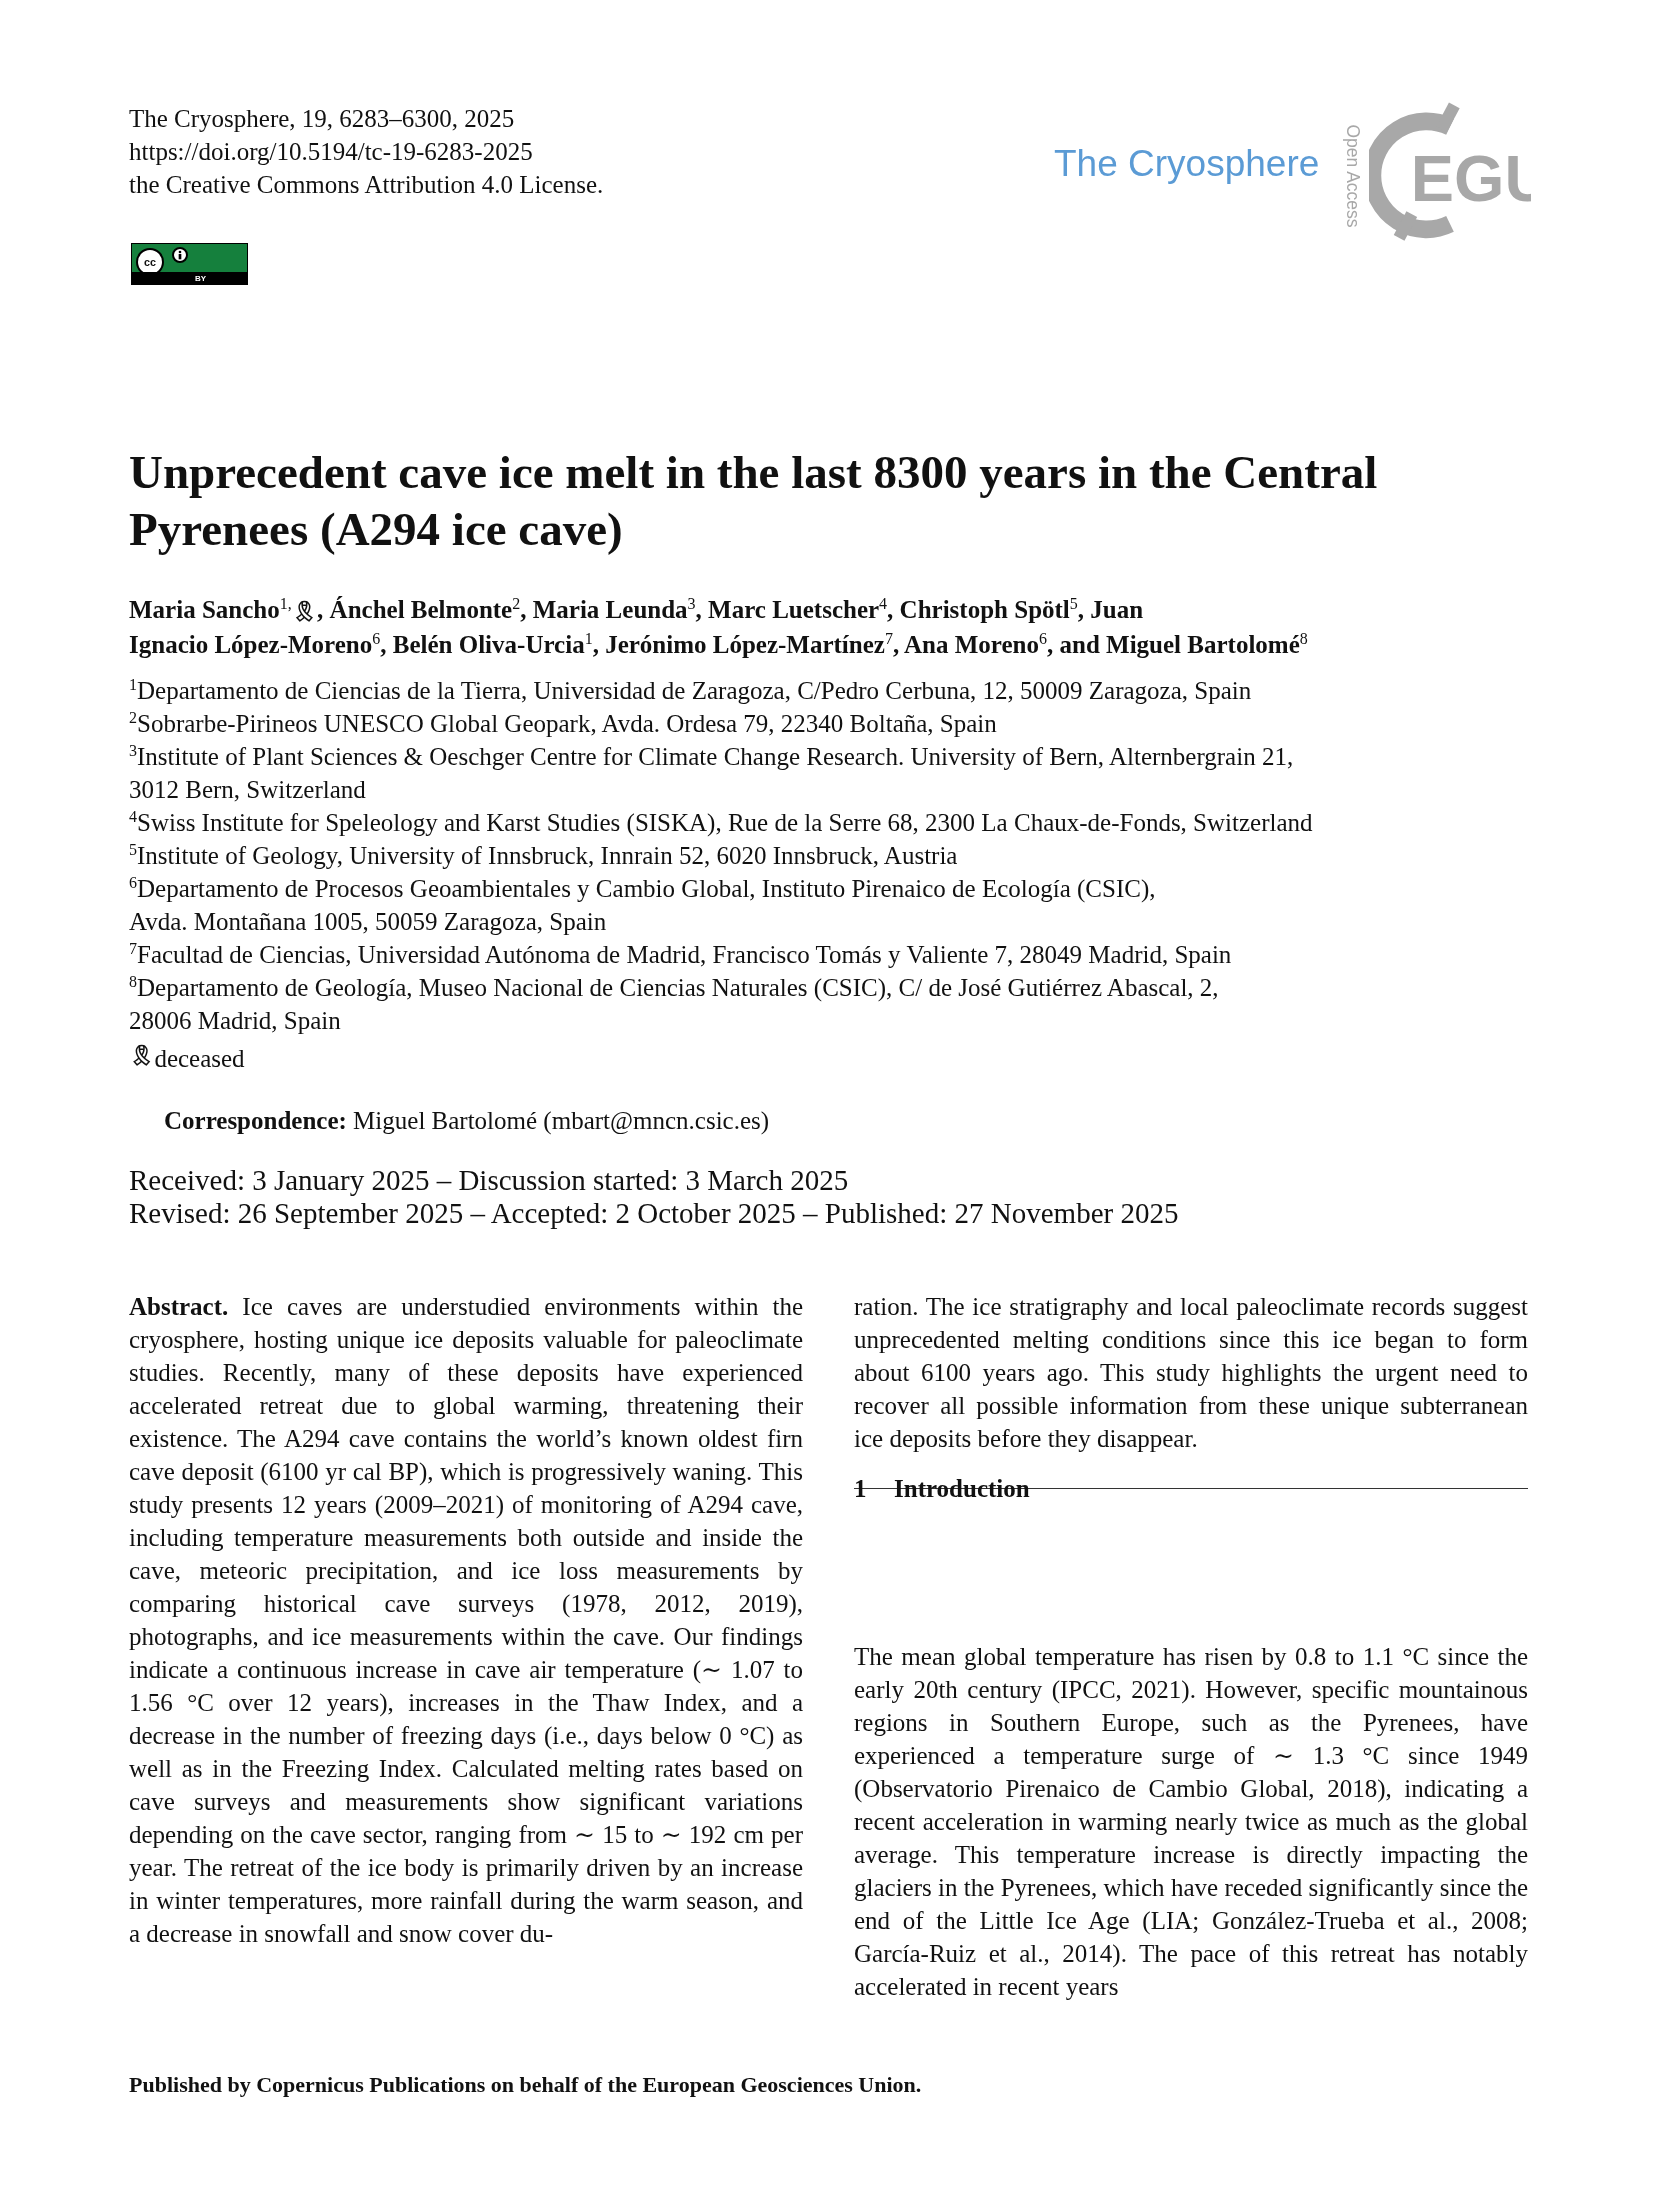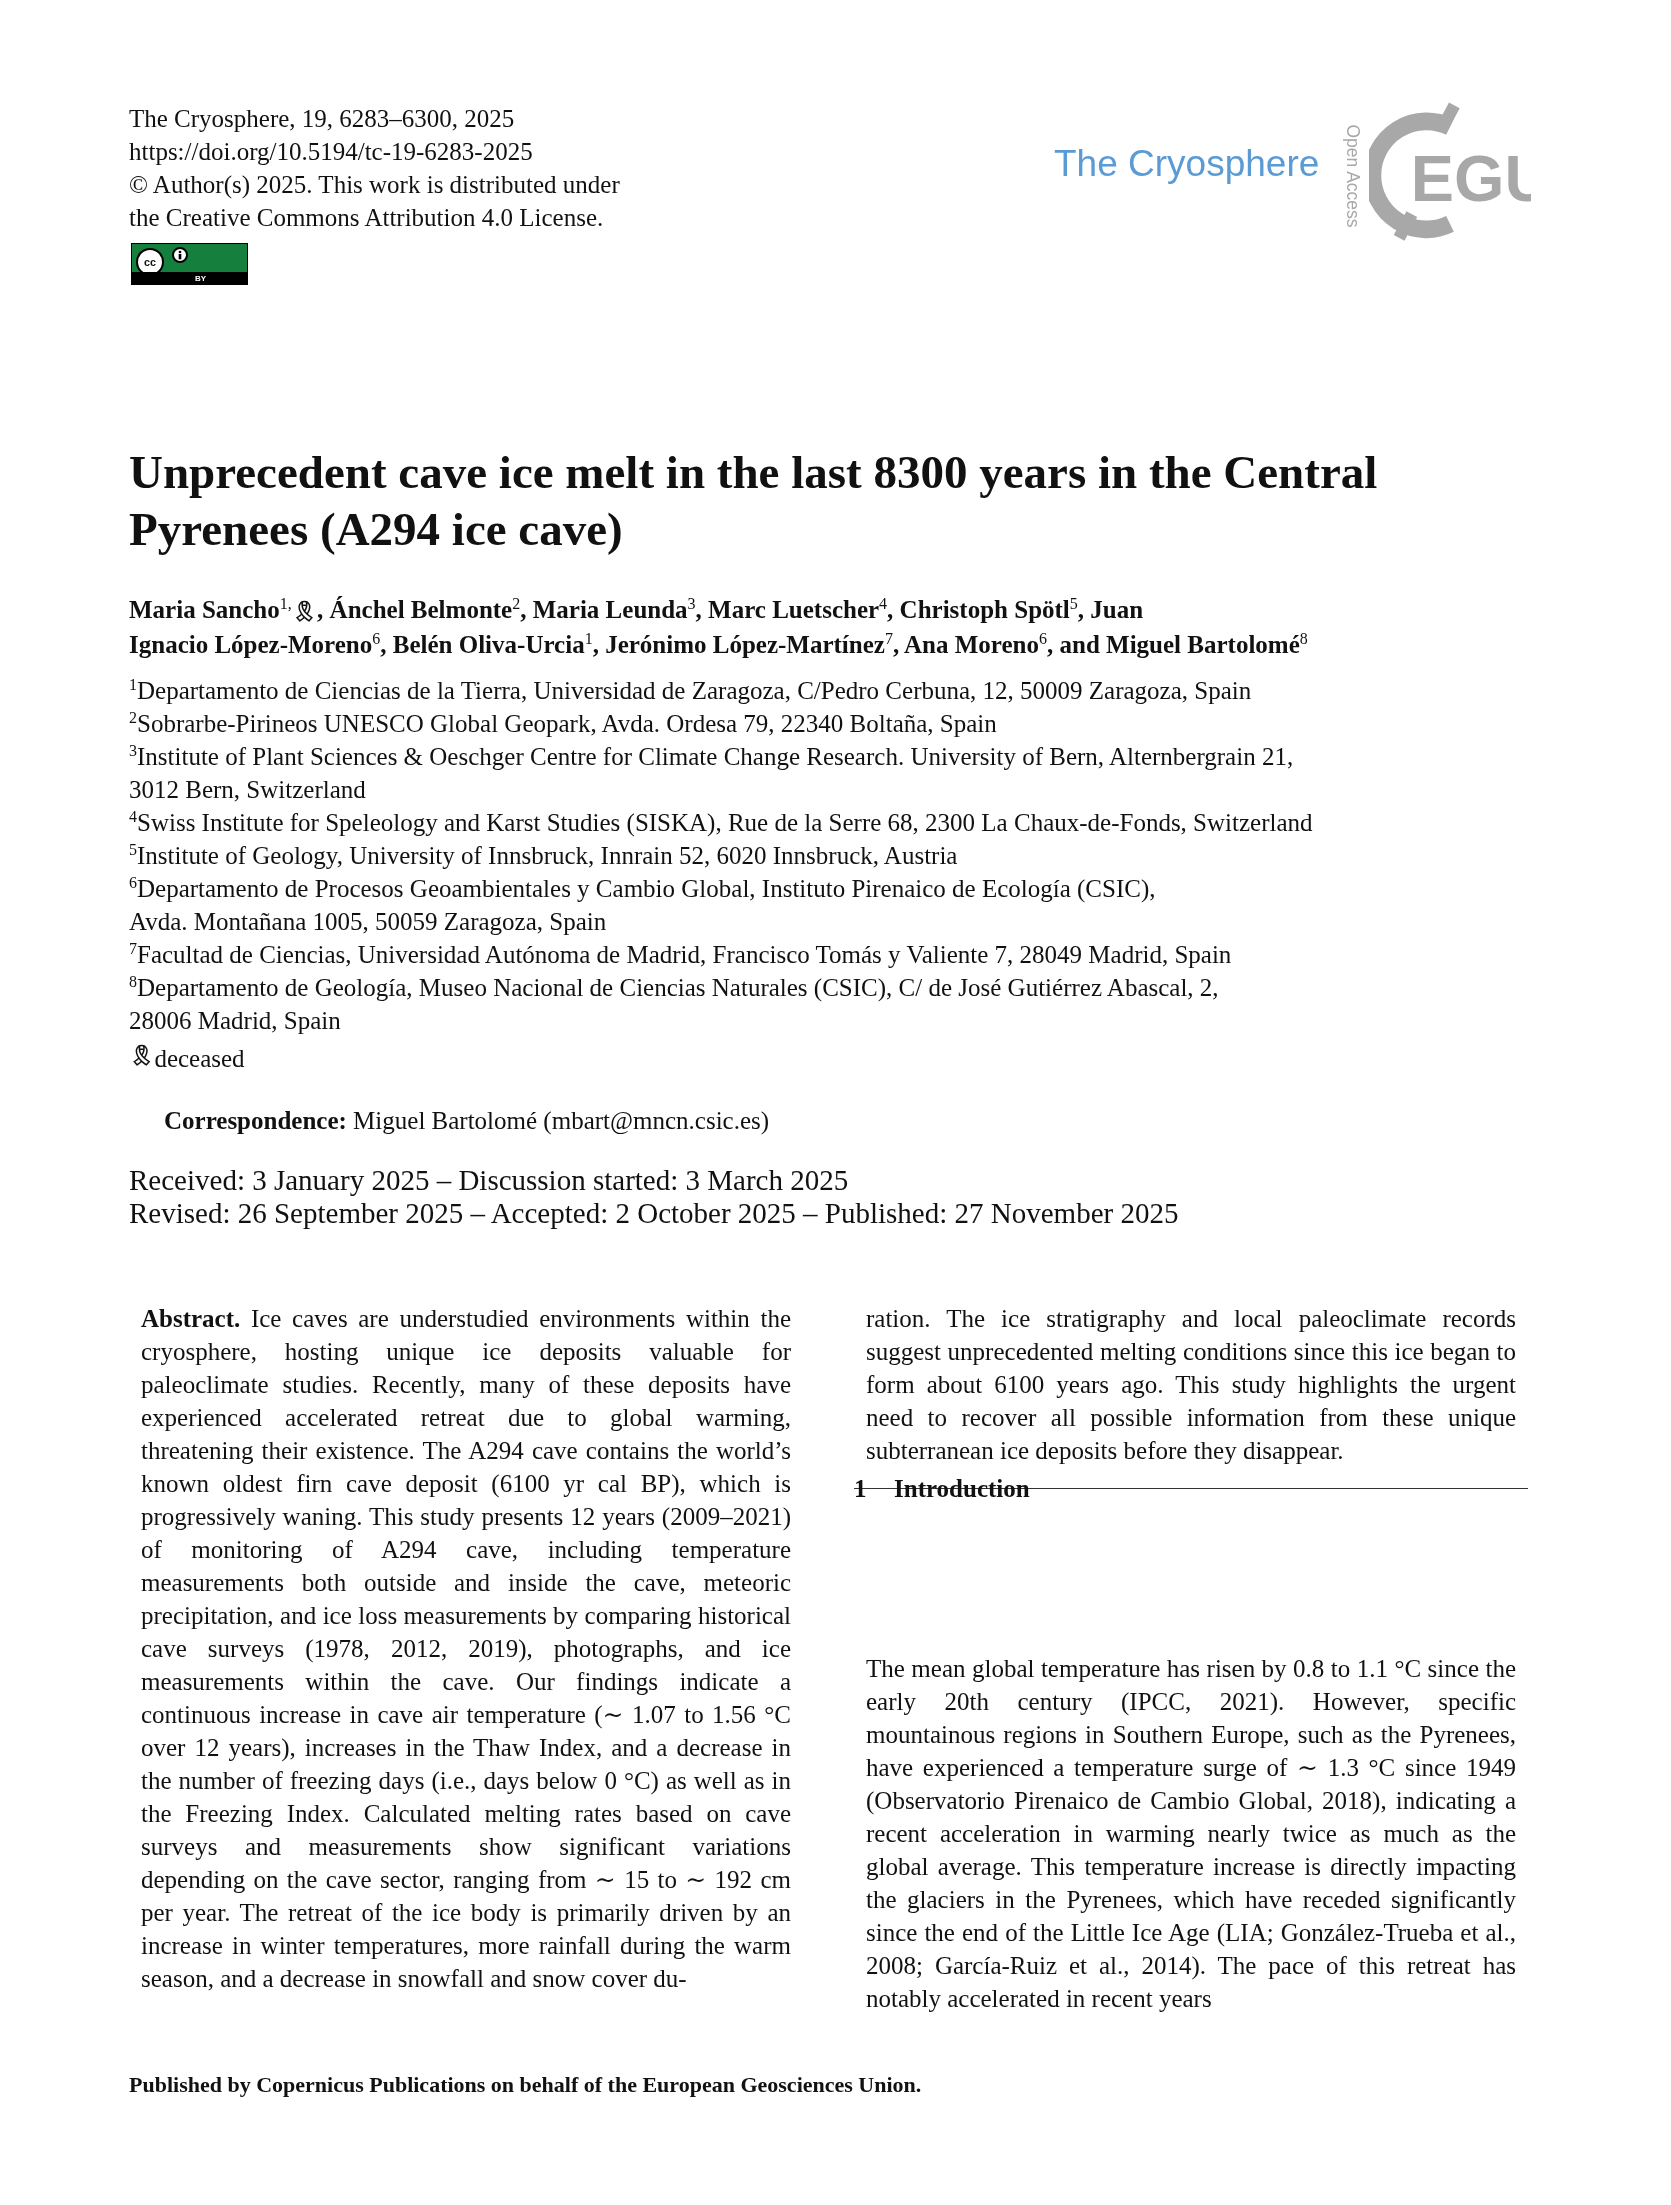--- a/index.html
+++ b/index.html
@@ -39,36 +39,35 @@
   .ribbon { font-weight:bold; font-size:20px; }
 
   .corr { left:129px; top:1104px; font-size:25px; line-height:33px; white-space:nowrap; }
   .corr b { font-weight:bold;margin-left:35px; }
   .dates { left:129px; top:1164px; font-size:29px; line-height:33px; white-space:nowrap; }
 
   
   .col { font-size:25px; line-height:33px; text-align:justify; width:674px; }
   .col-left { left:129px; top:1290px; }
   .col-right { left:854px; top:1290px; width:674px; }
-  .col p { margin:12px; }
+  .col p { margin:0; }
   .col b { font-weight:bold; }
   .rule { left:854px; top:1488px; width:674px; height:1.3px; background:#333; }
   .section { left:854px; top:1475px; font-size:25px; font-weight:bold; white-space:nowrap; }
   .section .num { display:inline-block; width:40px; }
   .intro { left:854px; top:1640px; }
 
   .footer { left:129px; top:2072px; font-size:22px; font-weight:bold; white-space:nowrap; }
 </style>
 </head>
 <body>
 
 <div class="abs meta">
   <div>The Cryosphere, 19, 6283–6300, 2025</div>
   <div>https://doi.org/10.5194/tc-19-6283-2025</div>
-  <div>© Author(s) 2025. This work is distributed under</div>
   <div>the Creative Commons Attribution 4.0 License.</div>
 </div>
 
 <div class="abs cc-badge">
   <div class="cc">cc</div>
   <div class="att">
     <svg width="12" height="12" viewBox="0 0 18 18" style="position:absolute;left:0;top:0">
       <circle cx="9" cy="4.5" r="2" fill="#000"></circle>
       <rect x="7" y="7.5" width="4" height="8" fill="#000"></rect>
     </svg>

